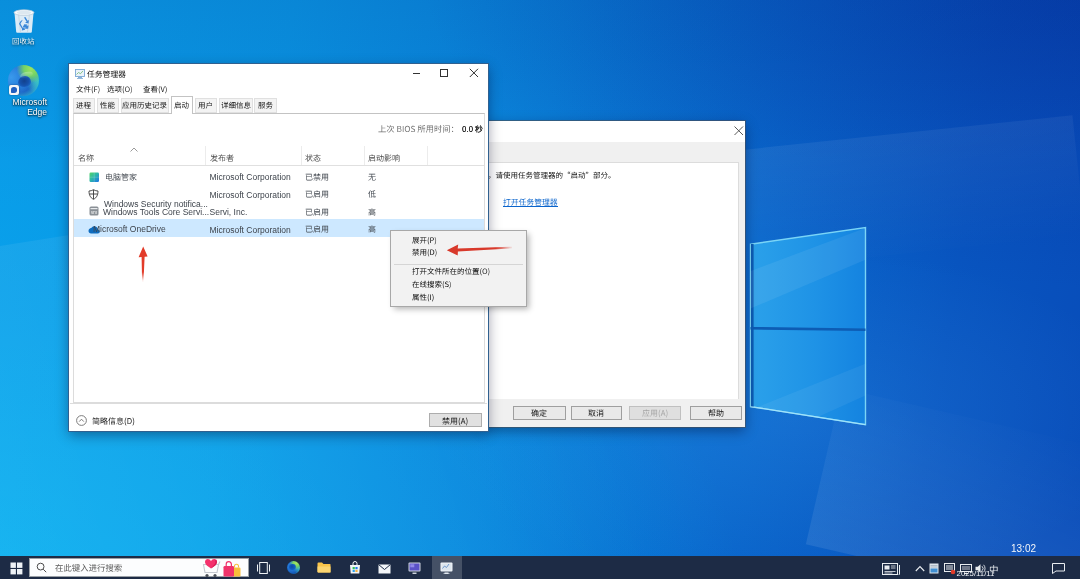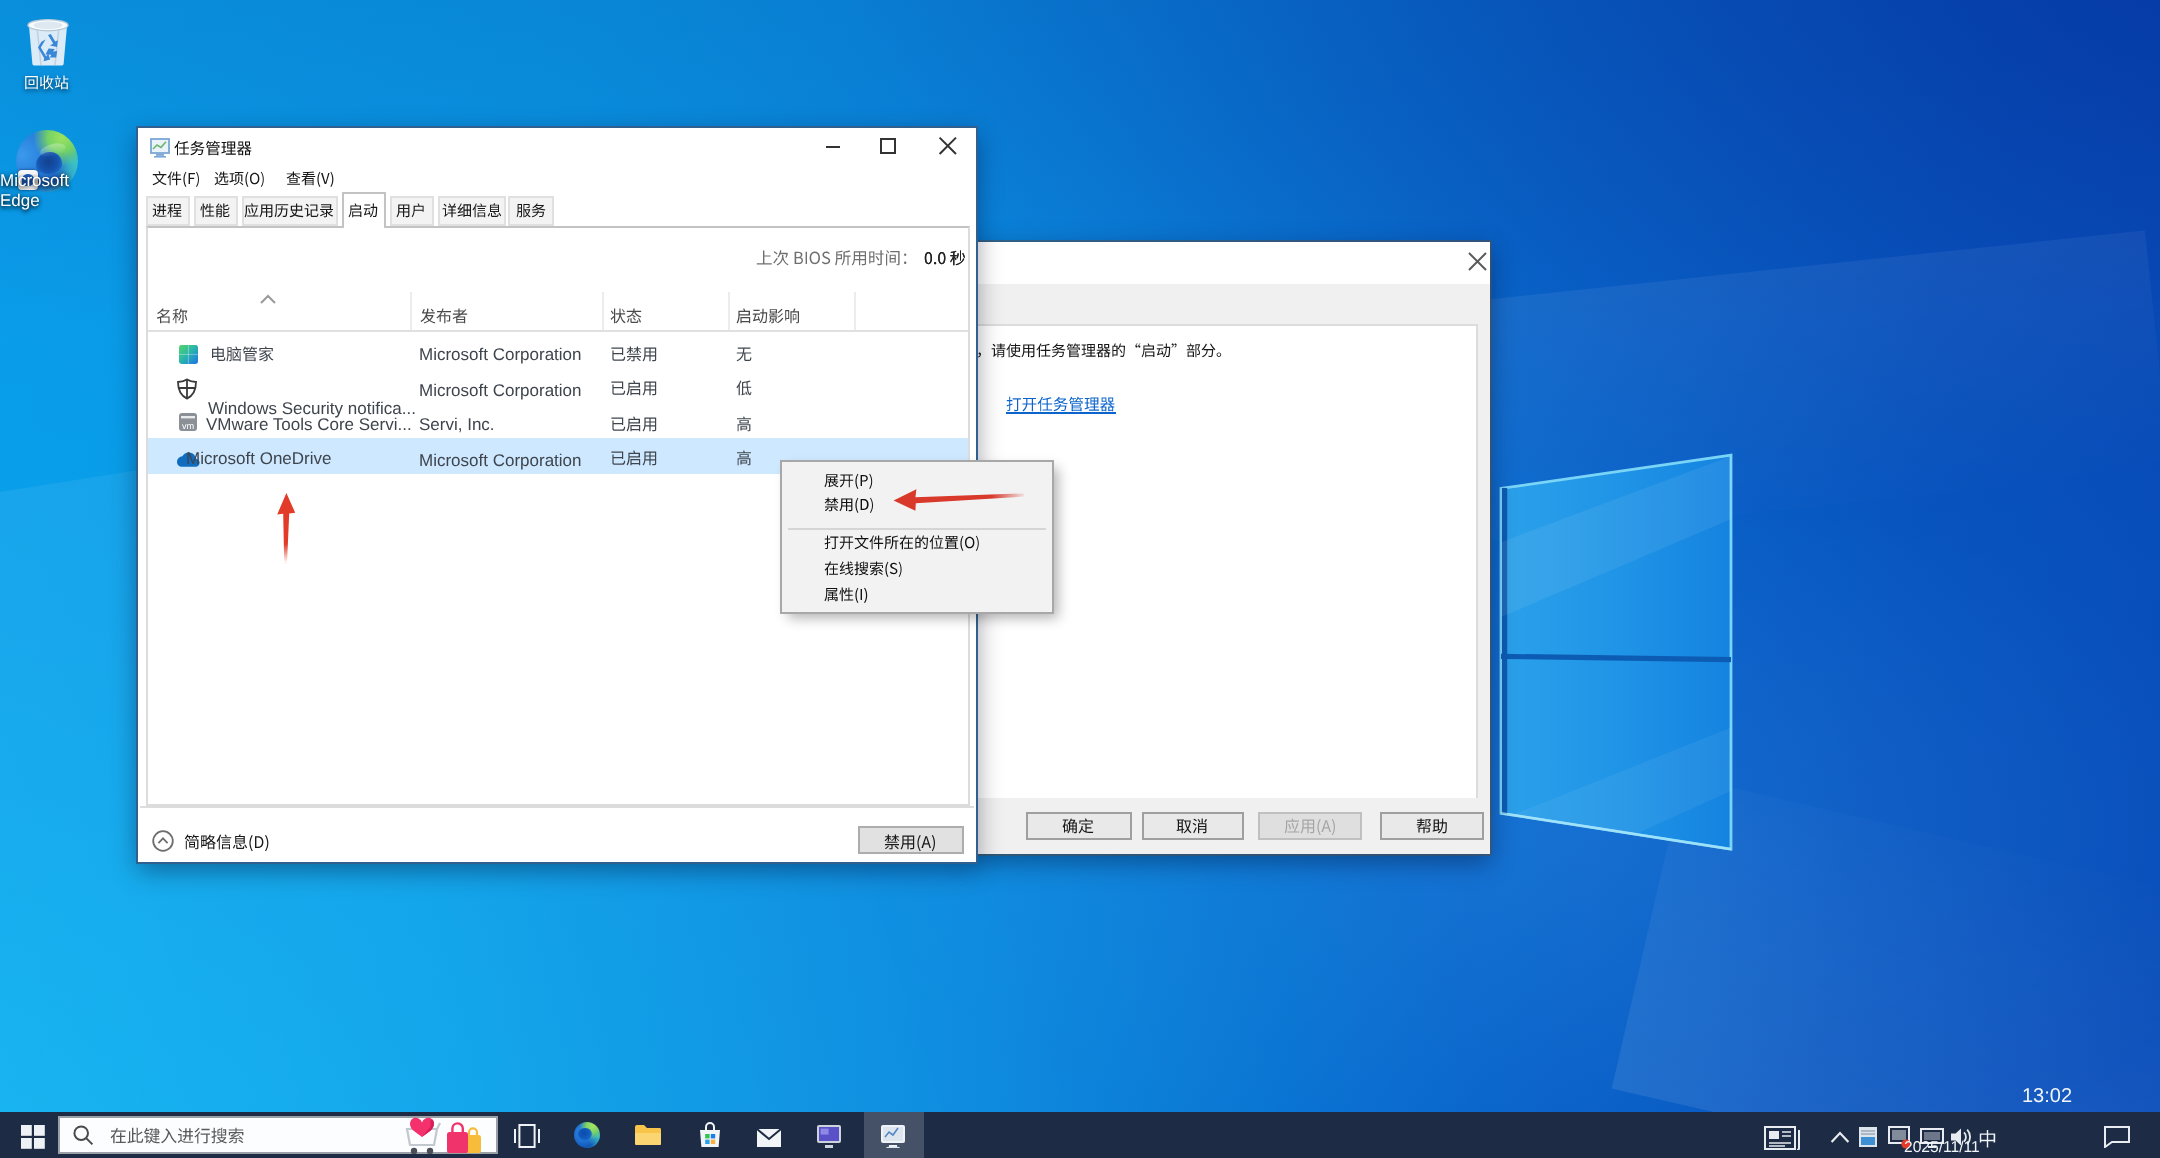--- a/index.html
+++ b/index.html
@@ -57,21 +57,21 @@
  radial-gradient(circle at 96% 52%, #3cc4c4 0%, rgba(0,0,0,0) 36%),
  radial-gradient(circle at 10% 40%, #3a9aec 0%, #2a82de 30%, rgba(0,0,0,0) 60%),
  radial-gradient(circle at 42% 50%, #2273d4 0%, #1d66c6 48%, #2da4ce 74%, #4cc47a 100%);
 "></div>
 <div class="a" style="left:18px;top:75.5px;width:13px;height:11.5px;border-radius:55% 45% 52% 48%/60% 55% 45% 40%;
 background:radial-gradient(circle at 48% 45%, #12418e 0%, #1552ac 50%, #1e6cd0 82%, rgba(30,108,208,0) 100%);"></div>
 <div class="a" style="left:20px;top:72px;width:13px;height:6px;border-radius:50%;transform:rotate(-14deg);
 background:linear-gradient(to bottom, rgba(255,255,255,0.30), rgba(255,255,255,0));"></div>
 <div class="a" style="left:8.5px;top:85px;width:10px;height:10px;border-radius:2px;background:#f5f6f7;box-shadow:0 0 1.5px rgba(0,0,40,0.6)"></div>
 <div class="a" style="left:11px;top:87px;width:5.5px;height:5.5px;border-radius:50% 50% 50% 15%;background:#2160c0"></div>
-<div class="a" style="left:0px;top:86px;width:47px;text-align:left;font-size:8.5px;line-height:9.5px;color:#fff;text-shadow:0 1px 2px rgba(0,0,0,0.85), 0 0 2px rgba(0,0,0,0.5)">Microsoft<br>Edge</div>
+<div class="a" style="left:0px;top:98px;width:47px;text-align:right;font-size:8.5px;line-height:9.5px;color:#fff;text-shadow:0 1px 2px rgba(0,0,0,0.85), 0 0 2px rgba(0,0,0,0.5)">Microsoft<br>Edge</div>
 <div class="a" style="left:484px;top:120.5px;width:260.5px;height:306.5px;background:#f0f0f0;
 box-shadow:0 0 0 1px rgba(80,80,80,0.55), 0 4px 12px rgba(0,5,35,0.40)"></div>
 <div class="a" style="left:484px;top:120.5px;width:260.5px;height:21px;background:#fff"></div>
 <svg class="a" style="left:733px;top:125px" width="12" height="12" viewBox="0 0 12 12">
 <path d="M1.5 1.5 L10 10 M10 1.5 L1.5 10" stroke="#5a5a5a" stroke-width="1"></path>
   </svg>
 <div class="a" style="left:484px;top:161.5px;width:254px;height:236px;background:#fff;border-right:1px solid #dcdcdc;border-top:1px solid #dcdcdc"></div>
 <svg class="t" style="left:413px;top:177.5px" width="2" height="2">
     <path d="M0.4 -3.7V-3.2H2.6C2 -2.2 1.2 -1.5 0.2 -0.9C0.4 -0.8 0.6 -0.6 0.7 -0.5C1.1 -0.8 1.5 -1.1 1.9 -1.5V0.6H2.5V0.2H5.9V0.6H6.5V-2.2H2.6C2.8 -2.5 3 -2.9 3.2 -3.2H7.1V-3.7H3.5C3.6 -4 3.7 -4.2 3.8 -4.5L3.2 -4.6C3.1 -4.3 3 -4 2.9 -3.7ZM2.5 -0.3V-1.7H5.9V-0.3ZM4.8 -6.3V-5.6H2.7V-6.3H2.1V-5.6H0.5V-5H2.1V-4.3H2.7V-5H4.8V-4.3H5.3V-5H7.1V-5.6H5.3V-6.3Z M12.5 -1.7C12.3 -1.3 11.9 -1 11.5 -0.7C10.9 -0.8 10.4 -1 9.8 -1.1C10 -1.3 10.2 -1.5 10.3 -1.7ZM8.4 -4.8V-2.9H10.4C10.3 -2.7 10.2 -2.5 10 -2.2H7.9V-1.7H9.7C9.4 -1.4 9.1 -1 8.9 -0.8C9.5 -0.6 10.2 -0.5 10.7 -0.4C10 -0.1 9.1 0 7.9 0.1C8 0.2 8.1 0.4 8.2 0.6C9.6 0.5 10.7 0.2 11.6 -0.2C12.5 0.1 13.3 0.4 13.9 0.6L14.4 0.2C13.8 -0.1 13 -0.3 12.2 -0.5C12.6 -0.8 12.9 -1.2 13.2 -1.7H14.6V-2.2H10.7C10.8 -2.4 10.9 -2.6 11 -2.8L10.7 -2.9H14.2V-4.8H12.4V-5.5H14.5V-6H8V-5.5H10.1V-4.8ZM10.6 -5.5H11.8V-4.8H10.6ZM8.9 -4.4H10.1V-3.4H8.9ZM10.6 -4.4H11.8V-3.4H10.6ZM12.4 -4.4H13.6V-3.4H12.4Z M20 -0.8C20.5 -0.4 21.2 0.1 21.5 0.5L22 0.2C21.6 -0.2 20.9 -0.7 20.4 -1.1ZM16.4 -2.9V-2.4H21.3V-2.9ZM16.9 -1.1C16.5 -0.6 16 -0.1 15.4 0.1C15.5 0.2 15.8 0.4 15.9 0.5C16.4 0.2 17 -0.4 17.4 -0.9ZM16.8 -6.3V-5.5H15.6V-5.1H16.6C16.3 -4.5 15.8 -3.9 15.3 -3.6C15.4 -3.5 15.5 -3.4 15.6 -3.2C16.1 -3.5 16.5 -4 16.8 -4.5V-3.2H17.3V-4.5C17.7 -4.3 18 -4 18.2 -3.8L18.5 -4.2C18.3 -4.3 17.6 -4.8 17.3 -5V-5.1H18.4V-5.5H17.3V-6.3ZM15.5 -1.8V-1.3H18.5V-0C18.5 0.1 18.5 0.1 18.3 0.1C18.2 0.1 17.8 0.1 17.3 0.1C17.4 0.3 17.5 0.5 17.5 0.6C18.1 0.6 18.5 0.6 18.7 0.5C19 0.4 19.1 0.3 19.1 0V-1.3H22V-1.8ZM20.1 -6.3V-5.5H18.7V-5.1H19.9C19.5 -4.5 18.9 -3.9 18.4 -3.7C18.5 -3.6 18.7 -3.4 18.8 -3.3C19.2 -3.6 19.7 -4.1 20.1 -4.6V-3.2H20.6V-4.6C21 -4.1 21.4 -3.6 21.8 -3.3C21.9 -3.4 22.1 -3.6 22.2 -3.7C21.7 -4 21.1 -4.5 20.8 -5.1H21.9V-5.5H20.6V-6.3Z M23.6 -5.8V-3.1C23.6 -2 23.6 -0.7 22.7 0.3C22.9 0.3 23.1 0.5 23.2 0.6C23.8 0 24 -0.9 24.1 -1.7H26V0.5H26.6V-1.7H28.6V-0.2C28.6 -0 28.5 0 28.4 0C28.3 0 27.7 0 27.2 0C27.3 0.2 27.4 0.4 27.4 0.6C28.1 0.6 28.6 0.6 28.8 0.5C29.1 0.4 29.2 0.2 29.2 -0.2V-5.8ZM24.2 -5.2H26V-4H24.2ZM28.6 -5.2V-4H26.6V-5.2ZM24.2 -3.5H26V-2.2H24.2C24.2 -2.5 24.2 -2.8 24.2 -3.1ZM28.6 -3.5V-2.2H26.6V-3.5Z M35.2 -5.9C35.6 -5.7 36.2 -5.4 36.5 -5.1L36.8 -5.5C36.5 -5.8 36 -6.1 35.5 -6.3ZM30.5 -0.5 30.6 0.1C31.4 -0.1 32.7 -0.4 33.8 -0.6L33.8 -1.2C32.6 -0.9 31.3 -0.6 30.5 -0.5ZM31.5 -3.4H33V-2.1H31.5ZM30.9 -3.9V-1.6H33.5V-3.9ZM30.5 -5.1V-4.5H34.2C34.3 -3.3 34.5 -2.2 34.7 -1.3C34.2 -0.7 33.6 -0.2 32.9 0.2C33.1 0.3 33.3 0.5 33.4 0.6C34 0.2 34.5 -0.2 35 -0.7C35.3 0.1 35.7 0.6 36.3 0.6C36.9 0.6 37.1 0.2 37.2 -1.1C37.1 -1.1 36.8 -1.2 36.7 -1.4C36.7 -0.4 36.6 0 36.4 0C36 0 35.7 -0.4 35.4 -1.2C35.9 -2 36.4 -2.9 36.7 -3.9L36.2 -4C35.9 -3.2 35.6 -2.5 35.2 -1.9C35 -2.6 34.9 -3.5 34.8 -4.5H37V-5.1H34.8C34.7 -5.5 34.7 -5.9 34.7 -6.3H34.1C34.1 -5.9 34.2 -5.5 34.2 -5.1Z M39.6 -2.3V0.6H40.1V0.1H43.6V0.5H44.2V-2.3ZM40.1 -0.4V-1.8H43.6V-0.4ZM40.8 -6.2C40.9 -5.9 41.1 -5.5 41.2 -5.2H38.7V-3.4C38.7 -2.3 38.6 -0.8 37.8 0.2C37.9 0.3 38.1 0.5 38.2 0.6C39 -0.4 39.2 -2 39.2 -3.1H44V-5.2H41.6L41.8 -5.3C41.7 -5.6 41.5 -6 41.3 -6.3ZM39.2 -4.7H43.4V-3.7H39.2Z M46.1 -5.8V-3.1C46.1 -2 46.1 -0.7 45.2 0.3C45.4 0.3 45.6 0.5 45.7 0.6C46.3 0 46.5 -0.9 46.6 -1.7H48.5V0.5H49.1V-1.7H51.1V-0.2C51.1 -0 51 0 50.9 0C50.8 0 50.2 0 49.7 0C49.8 0.2 49.9 0.4 49.9 0.6C50.6 0.6 51.1 0.6 51.3 0.5C51.6 0.4 51.7 0.2 51.7 -0.2V-5.8ZM46.7 -5.2H48.5V-4H46.7ZM51.1 -5.2V-4H49.1V-5.2ZM46.7 -3.5H48.5V-2.2H46.7C46.7 -2.5 46.7 -2.8 46.7 -3.1ZM51.1 -3.5V-2.2H49.1V-3.5Z M54.6 -2.3V0.6H55.1V0.1H58.6V0.5H59.2V-2.3ZM55.1 -0.4V-1.8H58.6V-0.4ZM55.8 -6.2C55.9 -5.9 56.1 -5.5 56.2 -5.2H53.7V-3.4C53.7 -2.3 53.6 -0.8 52.8 0.2C52.9 0.3 53.1 0.5 53.2 0.6C54 -0.4 54.2 -2 54.2 -3.1H59V-5.2H56.6L56.8 -5.3C56.7 -5.6 56.5 -6 56.3 -6.3ZM54.2 -4.7H58.4V-3.7H54.2Z M60.7 -5.7V-5.2H63.6V-5.7ZM64.9 -6.2C64.9 -5.6 64.9 -5.1 64.9 -4.6H63.8V-4H64.9C64.8 -2.3 64.5 -0.8 63.4 0.2C63.6 0.3 63.8 0.5 63.9 0.6C65 -0.5 65.3 -2.2 65.4 -4H66.5C66.4 -1.4 66.3 -0.4 66.1 -0.1C66.1 -0.1 66 -0 65.8 -0C65.7 -0 65.3 -0 64.9 -0.1C65 0.1 65 0.3 65 0.5C65.4 0.5 65.9 0.5 66.1 0.5C66.3 0.5 66.5 0.4 66.6 0.2C66.9 -0.1 67 -1.2 67.1 -4.3C67.1 -4.4 67.1 -4.6 67.1 -4.6H65.4C65.4 -5.1 65.5 -5.6 65.5 -6.2ZM60.7 -0.3 60.7 -0.3V-0.3C60.8 -0.4 61.1 -0.5 63.2 -1L63.3 -0.5L63.8 -0.6C63.7 -1.2 63.4 -2.1 63.1 -2.7L62.6 -2.6C62.8 -2.3 62.9 -1.8 63 -1.5L61.3 -1.1C61.6 -1.8 61.8 -2.6 62 -3.4H63.7V-3.9H60.4V-3.4H61.4C61.3 -2.5 60.9 -1.6 60.8 -1.4C60.7 -1.1 60.6 -0.9 60.5 -0.8C60.6 -0.7 60.6 -0.4 60.7 -0.3Z M72.1 -3.8V-2.2C72.1 -1.4 71.9 -0.4 69.9 0.1C70 0.3 70.2 0.5 70.2 0.6C72.4 -0.1 72.7 -1.2 72.7 -2.2V-3.8ZM72.7 -0.7C73.2 -0.3 74 0.2 74.3 0.6L74.7 0.2C74.3 -0.2 73.6 -0.7 73 -1ZM67.7 -1.4 67.9 -0.8C68.5 -1 69.5 -1.3 70.3 -1.6L70.3 -2.1L69.4 -1.9V-4.9H70.2V-5.4H67.8V-4.9H68.8V-1.7ZM70.6 -4.7V-1.1H71.2V-4.2H73.6V-1.2H74.2V-4.7H72.4C72.5 -4.9 72.6 -5.2 72.8 -5.5H74.7V-6H70.4V-5.5H72.1C72 -5.2 71.9 -4.9 71.8 -4.7Z M76.2 0.8C77 0.5 77.5 -0.1 77.5 -0.9C77.5 -1.4 77.2 -1.8 76.8 -1.8C76.5 -1.8 76.3 -1.6 76.3 -1.2C76.3 -0.9 76.5 -0.7 76.8 -0.7L77 -0.7C76.9 -0.2 76.6 0.2 76 0.4Z M83.3 -5.8C83.7 -5.4 84.2 -4.9 84.4 -4.6L84.8 -5C84.6 -5.3 84.1 -5.8 83.7 -6.1ZM82.8 -3.9V-3.4H83.9V-0.7C83.9 -0.3 83.7 -0.1 83.6 -0C83.7 0.1 83.8 0.3 83.9 0.5C84 0.3 84.2 0.1 85.4 -0.8C85.4 -0.9 85.3 -1.2 85.3 -1.3L84.5 -0.7V-3.9ZM86.2 -1.6H88.6V-1H86.2ZM86.2 -2V-2.6H88.6V-2ZM87.1 -6.3V-5.7H85.4V-5.3H87.1V-4.8H85.6V-4.4H87.1V-3.9H85.1V-3.4H89.7V-3.9H87.7V-4.4H89.2V-4.8H87.7V-5.3H89.5V-5.7H87.7V-6.3ZM85.7 -3V0.6H86.2V-0.6H88.6V-0C88.6 0.1 88.5 0.1 88.4 0.1C88.3 0.1 88 0.1 87.6 0.1C87.7 0.2 87.7 0.4 87.7 0.6C88.3 0.6 88.6 0.6 88.8 0.5C89 0.4 89.1 0.2 89.1 -0V-3Z M94.5 -6.3V-5.5H92.4V-5H94.5V-4.2H92.6V-2.1H94.5C94.4 -1.7 94.3 -1.3 94 -1C93.7 -1.3 93.3 -1.6 93.1 -2L92.6 -1.8C92.9 -1.3 93.3 -0.9 93.7 -0.6C93.4 -0.3 92.9 -0 92.1 0.2C92.2 0.3 92.4 0.5 92.5 0.6C93.3 0.4 93.8 0.1 94.2 -0.3C94.9 0.2 95.9 0.5 97 0.6C97 0.4 97.2 0.2 97.3 0.1C96.2 -0 95.3 -0.3 94.5 -0.7C94.8 -1.1 94.9 -1.6 95 -2.1H97V-4.2H95V-5H97.2V-5.5H95V-6.3ZM93.2 -3.7H94.5V-3L94.5 -2.6H93.2ZM95 -3.7H96.4V-2.6H95L95 -3ZM92.1 -6.3C91.6 -5.2 90.9 -4.1 90.2 -3.3C90.3 -3.2 90.4 -2.9 90.5 -2.8C90.8 -3.1 91 -3.4 91.3 -3.8V0.6H91.8V-4.6C92.1 -5.1 92.4 -5.6 92.6 -6.1Z M98.6 -5.8V-3.1C98.6 -2 98.6 -0.7 97.7 0.3C97.9 0.3 98.1 0.5 98.2 0.6C98.8 0 99 -0.9 99.1 -1.7H101V0.5H101.6V-1.7H103.6V-0.2C103.6 -0 103.5 0 103.4 0C103.3 0 102.7 0 102.2 0C102.3 0.2 102.4 0.4 102.4 0.6C103.1 0.6 103.6 0.6 103.8 0.5C104.1 0.4 104.2 0.2 104.2 -0.2V-5.8ZM99.2 -5.2H101V-4H99.2ZM103.6 -5.2V-4H101.6V-5.2ZM99.2 -3.5H101V-2.2H99.2C99.2 -2.5 99.2 -2.8 99.2 -3.1ZM103.6 -3.5V-2.2H101.6V-3.5Z M107.6 -0.2V0.3H112.1V-0.2H110.1V-2.5H112.2V-3.1H110.1V-5.2C110.8 -5.3 111.4 -5.5 111.9 -5.6L111.5 -6.1C110.6 -5.8 108.9 -5.5 107.5 -5.3C107.6 -5.2 107.7 -5 107.7 -4.8C108.3 -4.9 108.9 -5 109.5 -5.1V-3.1H107.3V-2.5H109.5V-0.2ZM107.2 -6.3C106.7 -5.1 106 -4 105.2 -3.2C105.3 -3.1 105.5 -2.8 105.5 -2.7C105.8 -3 106.1 -3.3 106.4 -3.7V0.6H107V-4.5C107.3 -5 107.5 -5.6 107.8 -6.1Z M115.8 -2.9C115.8 -2.6 115.8 -2.3 115.7 -2.1H113.4V-1.6H115.5C115.1 -0.7 114.3 -0.1 112.9 0.1C113 0.2 113.2 0.5 113.2 0.6C114.7 0.2 115.7 -0.4 116.1 -1.6H118.4C118.3 -0.6 118.1 -0.2 118 -0C117.9 0 117.8 0 117.6 0C117.5 0 117 0 116.5 -0C116.6 0.1 116.7 0.3 116.7 0.5C117.1 0.5 117.6 0.5 117.8 0.5C118.1 0.5 118.2 0.5 118.4 0.3C118.7 0.1 118.8 -0.5 119 -1.9C119 -1.9 119 -2.1 119 -2.1H116.3C116.3 -2.3 116.4 -2.6 116.4 -2.8ZM118.1 -5C117.6 -4.6 117 -4.2 116.3 -4C115.7 -4.2 115.3 -4.5 114.9 -4.9L115 -5ZM115.4 -6.3C115 -5.7 114.2 -4.9 113.2 -4.3C113.3 -4.3 113.5 -4 113.5 -3.9C113.9 -4.1 114.3 -4.4 114.6 -4.6C114.9 -4.3 115.2 -4 115.7 -3.7C114.8 -3.4 113.8 -3.3 112.8 -3.2C112.9 -3 113 -2.8 113.1 -2.7C114.2 -2.8 115.3 -3 116.3 -3.4C117.2 -3.1 118.2 -2.9 119.4 -2.8C119.5 -2.9 119.6 -3.1 119.7 -3.3C118.7 -3.3 117.8 -3.5 117 -3.7C117.8 -4.1 118.5 -4.6 119 -5.3L118.6 -5.6L118.5 -5.5H115.5C115.7 -5.7 115.8 -6 116 -6.2Z M121.6 -3.3V0.6H122.2V0.4H125.8V0.6H126.3V-1.3H122.2V-1.8H125.9V-3.3ZM125.8 -0.1H122.2V-0.8H125.8ZM123.3 -4.7C123.4 -4.5 123.5 -4.3 123.5 -4.2H120.8V-3H121.3V-3.8H126.3V-3H126.9V-4.2H124.1C124 -4.4 123.9 -4.6 123.8 -4.8ZM122.2 -2.9H125.4V-2.2H122.2ZM121.3 -6.3C121.1 -5.7 120.7 -5 120.3 -4.6C120.5 -4.6 120.7 -4.4 120.8 -4.3C121 -4.6 121.2 -4.9 121.4 -5.3H121.9C122.1 -5 122.3 -4.7 122.3 -4.4L122.8 -4.6C122.8 -4.8 122.6 -5 122.5 -5.3H123.6V-5.7H121.6C121.7 -5.9 121.7 -6 121.8 -6.2ZM124.4 -6.3C124.3 -5.8 124 -5.2 123.7 -4.9C123.8 -4.8 124.1 -4.7 124.2 -4.6C124.3 -4.8 124.5 -5 124.6 -5.3H125.1C125.3 -5 125.6 -4.6 125.7 -4.4L126.1 -4.6C126 -4.8 125.9 -5 125.7 -5.3H127V-5.7H124.8C124.9 -5.9 124.9 -6 125 -6.2Z M131.1 -4H132.2V-3.1H131.1ZM132.7 -4H133.9V-3.1H132.7ZM131.1 -5.5H132.2V-4.5H131.1ZM132.7 -5.5H133.9V-4.5H132.7ZM129.9 -0.2V0.4H134.8V-0.2H132.8V-1.2H134.5V-1.7H132.8V-2.6H134.4V-6H130.6V-2.6H132.2V-1.7H130.5V-1.2H132.2V-0.2ZM127.8 -0.8 127.9 -0.2C128.6 -0.4 129.4 -0.7 130.2 -1L130.1 -1.5L129.3 -1.2V-3.1H130.1V-3.6H129.3V-5.3H130.2V-5.8H127.8V-5.3H128.8V-3.6H127.9V-3.1H128.8V-1.1C128.4 -0.9 128 -0.8 127.8 -0.8Z M136.5 -5.5H137.7V-4.4H136.5ZM139.7 -5.5H141V-4.4H139.7ZM139.6 -3.6C139.9 -3.5 140.3 -3.3 140.6 -3.1H138.4C138.6 -3.4 138.7 -3.6 138.8 -3.9L138.3 -4V-6H136V-3.9H138.2C138.1 -3.7 137.9 -3.4 137.7 -3.1H135.4V-2.6H137.2C136.7 -2.2 136.1 -1.8 135.2 -1.5C135.3 -1.4 135.5 -1.2 135.5 -1.1L136 -1.2V0.6H136.5V0.4H137.7V0.6H138.3V-1.7H136.8C137.3 -2 137.7 -2.3 138 -2.6H139.4C139.7 -2.3 140.1 -2 140.5 -1.7H139.2V0.6H139.7V0.4H141V0.6H141.6V-1.2L141.9 -1.1C142 -1.2 142.2 -1.5 142.3 -1.6C141.5 -1.8 140.6 -2.2 140.1 -2.6H142.1V-3.1H140.8L141 -3.4C140.8 -3.6 140.3 -3.8 139.9 -3.9ZM139.1 -6V-3.9H141.6V-6ZM136.5 -0.1V-1.2H137.7V-0.1ZM139.7 -0.1V-1.2H141V-0.1Z M146.6 -3.2C147.1 -2.6 147.6 -1.9 147.8 -1.4L148.3 -1.7C148 -2.2 147.5 -2.9 147.1 -3.4ZM144.3 -6.3C144.2 -6 144.1 -5.5 144 -5.1H143.2V0.4H143.7V-0.2H145.8V-5.1H144.5C144.6 -5.4 144.8 -5.8 144.9 -6.2ZM143.7 -4.6H145.2V-3H143.7ZM143.7 -0.7V-2.5H145.2V-0.7ZM147 -6.3C146.7 -5.3 146.3 -4.3 145.8 -3.6C146 -3.5 146.2 -3.4 146.3 -3.3C146.6 -3.6 146.8 -4.1 147 -4.6H148.9C148.8 -1.6 148.7 -0.4 148.5 -0.2C148.4 -0.1 148.3 -0.1 148.1 -0.1C148 -0.1 147.5 -0.1 147 -0.1C147.1 0 147.2 0.3 147.2 0.4C147.6 0.5 148.1 0.5 148.3 0.5C148.6 0.4 148.8 0.4 148.9 0.1C149.2 -0.2 149.3 -1.4 149.5 -4.8C149.5 -4.9 149.5 -5.1 149.5 -5.1H147.2C147.3 -5.5 147.4 -5.8 147.5 -6.2Z M155.8 -6.1 155.6 -6.4C155.1 -6.1 154.7 -5.6 154.7 -5C154.7 -4.5 154.9 -4.2 155.3 -4.2C155.6 -4.2 155.8 -4.5 155.8 -4.7C155.8 -5 155.6 -5.2 155.3 -5.2C155.2 -5.2 155.2 -5.2 155.1 -5.1C155.1 -5.5 155.4 -5.9 155.8 -6.1ZM157.2 -6.1 157.1 -6.4C156.6 -6.1 156.1 -5.6 156.1 -5C156.1 -4.5 156.4 -4.2 156.7 -4.2C157.1 -4.2 157.2 -4.5 157.2 -4.7C157.2 -5 157 -5.2 156.8 -5.2C156.7 -5.2 156.6 -5.2 156.5 -5.1C156.5 -5.5 156.8 -5.9 157.2 -6.1Z M159.6 -2.3V0.6H160.1V0.1H163.6V0.5H164.2V-2.3ZM160.1 -0.4V-1.8H163.6V-0.4ZM160.8 -6.2C160.9 -5.9 161.1 -5.5 161.2 -5.2H158.7V-3.4C158.7 -2.3 158.6 -0.8 157.8 0.2C157.9 0.3 158.1 0.5 158.2 0.6C159 -0.4 159.2 -2 159.2 -3.1H164V-5.2H161.6L161.8 -5.3C161.7 -5.6 161.5 -6 161.3 -6.3ZM159.2 -4.7H163.4V-3.7H159.2Z M165.7 -5.7V-5.2H168.6V-5.7ZM169.9 -6.2C169.9 -5.6 169.9 -5.1 169.9 -4.6H168.8V-4H169.9C169.8 -2.3 169.5 -0.8 168.4 0.2C168.6 0.3 168.8 0.5 168.9 0.6C170 -0.5 170.3 -2.2 170.4 -4H171.5C171.4 -1.4 171.3 -0.4 171.1 -0.1C171.1 -0.1 171 -0 170.8 -0C170.7 -0 170.3 -0 169.9 -0.1C170 0.1 170 0.3 170 0.5C170.4 0.5 170.9 0.5 171.1 0.5C171.3 0.5 171.5 0.4 171.6 0.2C171.9 -0.1 172 -1.2 172.1 -4.3C172.1 -4.4 172.1 -4.6 172.1 -4.6H170.4C170.4 -5.1 170.5 -5.6 170.5 -6.2ZM165.7 -0.3 165.7 -0.3V-0.3C165.8 -0.4 166.1 -0.5 168.2 -1L168.3 -0.5L168.8 -0.6C168.7 -1.2 168.4 -2.1 168.1 -2.7L167.6 -2.6C167.8 -2.3 167.9 -1.8 168 -1.5L166.3 -1.1C166.6 -1.8 166.8 -2.6 167 -3.4H168.7V-3.9H165.4V-3.4H166.4C166.3 -2.5 165.9 -1.6 165.8 -1.4C165.7 -1.1 165.6 -0.9 165.5 -0.8C165.6 -0.7 165.6 -0.4 165.7 -0.3Z M174.2 -4.5 174.4 -4.2C174.9 -4.4 175.3 -4.9 175.3 -5.6C175.3 -6 175.1 -6.3 174.7 -6.3C174.4 -6.3 174.2 -6.1 174.2 -5.8C174.2 -5.6 174.4 -5.4 174.7 -5.4C174.8 -5.4 174.8 -5.4 174.9 -5.4C174.9 -5.1 174.6 -4.7 174.2 -4.5ZM172.8 -4.5 172.9 -4.2C173.4 -4.4 173.9 -4.9 173.9 -5.6C173.9 -6 173.6 -6.3 173.3 -6.3C172.9 -6.3 172.8 -6.1 172.8 -5.8C172.8 -5.6 173 -5.4 173.2 -5.4C173.3 -5.4 173.4 -5.4 173.5 -5.4C173.5 -5.1 173.2 -4.7 172.8 -4.5Z M181.1 -4.7C181.3 -4.3 181.5 -3.8 181.5 -3.4L182 -3.6C182 -3.9 181.8 -4.4 181.5 -4.8ZM184.7 -5.9V0.6H185.2V-5.4H186.4C186.2 -4.8 185.9 -4 185.6 -3.4C186.3 -2.7 186.5 -2.1 186.5 -1.7C186.5 -1.4 186.4 -1.2 186.3 -1.1C186.2 -1 186.1 -1 186 -1C185.8 -1 185.6 -1 185.4 -1C185.5 -0.9 185.6 -0.6 185.6 -0.5C185.8 -0.5 186 -0.5 186.2 -0.5C186.4 -0.5 186.6 -0.6 186.7 -0.6C186.9 -0.8 187 -1.2 187 -1.6C187 -2.1 186.9 -2.7 186.2 -3.4C186.5 -4.1 186.8 -5 187.1 -5.7L186.7 -5.9L186.6 -5.9ZM181.9 -6.2C182 -6 182.1 -5.7 182.2 -5.4H180.6V-4.9H184.1V-5.4H182.7C182.7 -5.7 182.5 -6 182.4 -6.3ZM183.2 -4.9C183.1 -4.4 182.9 -3.8 182.7 -3.4H180.4V-2.9H184.3V-3.4H183.2C183.4 -3.8 183.6 -4.3 183.8 -4.7ZM180.8 -2.2V0.5H181.3V0.2H183.4V0.5H184V-2.2ZM181.3 -0.3V-1.7H183.4V-0.3Z M192.5 -6.2 192 -6C192.6 -4.8 193.5 -3.6 194.2 -2.9C194.4 -3.1 194.6 -3.3 194.7 -3.4C193.9 -4 193 -5.2 192.5 -6.2ZM189.9 -6.1C189.5 -5 188.7 -4 187.8 -3.3C188 -3.2 188.2 -3 188.3 -2.9C188.5 -3 188.7 -3.2 188.9 -3.4V-2.9H190.3C190.2 -1.6 189.8 -0.4 188 0.1C188.1 0.3 188.3 0.5 188.3 0.6C190.2 -0.1 190.7 -1.4 190.9 -2.9H193C192.9 -1 192.8 -0.3 192.6 -0.1C192.5 -0 192.4 -0 192.3 -0C192.1 -0 191.6 -0 191.2 -0.1C191.3 0.1 191.3 0.3 191.3 0.5C191.8 0.5 192.3 0.5 192.5 0.5C192.8 0.5 193 0.4 193.1 0.3C193.4 -0 193.5 -0.9 193.6 -3.2C193.6 -3.3 193.6 -3.5 193.6 -3.5H188.9C189.6 -4.1 190.1 -5 190.5 -6Z M196.5 -1.8C195.8 -1.8 195.3 -1.3 195.3 -0.7C195.3 -0.1 195.8 0.5 196.5 0.5C197.1 0.5 197.6 -0.1 197.6 -0.7C197.6 -1.3 197.1 -1.8 196.5 -1.8ZM196.5 0.1C196 0.1 195.7 -0.3 195.7 -0.7C195.7 -1.1 196 -1.4 196.5 -1.4C196.9 -1.4 197.2 -1.1 197.2 -0.7C197.2 -0.3 196.9 0.1 196.5 0.1Z" fill="#1a1a1a"></path>
   </svg>
@@ -197,21 +197,21 @@
 <rect x="1.5" y="2" width="7" height="1.2" fill="#e8eaec"></rect>
 <text x="5" y="8.3" font-size="4.6" fill="#fff" text-anchor="middle" font-family="Liberation Sans">vm</text>
 </svg>
 <svg class="a" style="left:87.5px;top:224.5px" width="12" height="9" viewBox="0 0 12 9">
 <path d="M4.6 8.4 L9.8 8.4 C11 8.4 11.8 7.5 11.8 6.4 C11.8 5.3 11 4.5 10 4.4 C9.8 2.6 8.3 1.2 6.4 1.2 C5 1.2 3.8 2 3.2 3.1 C1.7 3.3 0.5 4.4 0.5 6 C0.5 7.4 1.7 8.4 3 8.4 Z" fill="#0f6cbf"></path>
 </svg>
 <svg class="t" style="left:104.5px;top:179.6px" width="2" height="2">
     <path d="M3.6 -3.3V-2.1H1.6V-3.3ZM4.2 -3.3H6.3V-2.1H4.2ZM3.6 -3.8H1.6V-5H3.6ZM4.2 -3.8V-5H6.3V-3.8ZM1 -5.6V-1H1.6V-1.5H3.6V-0.7C3.6 0.3 3.9 0.5 4.8 0.5C5 0.5 6.3 0.5 6.5 0.5C7.4 0.5 7.6 0.1 7.7 -1.1C7.5 -1.2 7.3 -1.3 7.1 -1.4C7 -0.4 7 -0.1 6.5 -0.1C6.2 -0.1 5.1 -0.1 4.8 -0.1C4.3 -0.1 4.2 -0.2 4.2 -0.7V-1.5H6.9V-5.6H4.2V-6.7H3.6V-5.6Z M13.9 -4.8C13.7 -4.2 13.5 -3.7 13.3 -3.2C13 -3.6 12.7 -4 12.4 -4.3L12 -4.1C12.3 -3.6 12.7 -3.1 13.1 -2.6C12.7 -2 12.4 -1.5 11.9 -1.1C12.1 -1 12.3 -0.8 12.3 -0.7C12.7 -1.1 13.1 -1.6 13.4 -2.1C13.7 -1.7 13.9 -1.3 14.1 -1L14.5 -1.3C14.3 -1.7 14 -2.2 13.7 -2.7C13.9 -3.3 14.2 -3.9 14.4 -4.6ZM12.6 -6.6C12.8 -6.2 13 -5.8 13.1 -5.5H11.1V-4.9H15.6V-5.5H13.5L13.7 -5.6C13.6 -5.9 13.3 -6.4 13.1 -6.7ZM14.8 -4.3V-0.4H11.8V-4.3H11.3V0.2H14.8V0.6H15.3V-4.3ZM10.3 -6V-4.6H9.2V-6ZM8.7 -6.4V-3.5C8.7 -2.3 8.7 -0.8 8.2 0.3C8.3 0.4 8.6 0.6 8.7 0.7C9 -0.1 9.2 -1.2 9.2 -2.2H10.3V-0.1C10.3 0 10.2 0 10.2 0C10.1 0 9.8 0 9.6 0C9.6 0.2 9.7 0.4 9.7 0.6C10.1 0.6 10.4 0.6 10.6 0.5C10.7 0.4 10.8 0.2 10.8 -0.1V-6.4ZM10.3 -4V-2.7H9.2L9.2 -3.5V-4Z M17.7 -3.5V0.6H18.3V0.4H22.2V0.6H22.8V-1.3H18.3V-1.9H22.3V-3.5ZM22.2 -0.1H18.3V-0.9H22.2ZM19.5 -5C19.6 -4.8 19.7 -4.6 19.8 -4.5H16.8V-3.2H17.4V-4H22.7V-3.2H23.3V-4.5H20.4C20.3 -4.7 20.2 -4.9 20.1 -5.1ZM18.3 -3H21.8V-2.4H18.3ZM17.3 -6.8C17.1 -6.1 16.8 -5.4 16.3 -4.9C16.5 -4.9 16.7 -4.7 16.9 -4.6C17.1 -4.9 17.3 -5.2 17.5 -5.6H18.1C18.2 -5.3 18.4 -5 18.5 -4.7L19 -4.9C18.9 -5.1 18.8 -5.4 18.6 -5.6H19.9V-6.1H17.7C17.8 -6.3 17.9 -6.4 17.9 -6.6ZM20.7 -6.7C20.6 -6.2 20.3 -5.6 19.9 -5.2C20.1 -5.1 20.3 -5 20.4 -4.9C20.6 -5.1 20.8 -5.4 20.9 -5.6H21.5C21.7 -5.3 21.9 -4.9 22 -4.7L22.5 -4.9C22.4 -5.1 22.3 -5.4 22.1 -5.6H23.5V-6.1H21.1C21.2 -6.2 21.2 -6.4 21.3 -6.6Z M27.4 -6.6C27.5 -6.4 27.6 -6.2 27.7 -6H24.7V-4.4H25.3V-5.5H30.8V-4.4H31.4V-6H28.4C28.3 -6.2 28.2 -6.5 28 -6.8ZM30.3 -3.8C29.9 -3.4 29.2 -2.9 28.6 -2.5C28.4 -2.9 28.1 -3.4 27.7 -3.7C27.9 -3.9 28.1 -4 28.3 -4.2H30.3V-4.7H25.7V-4.2H27.5C26.7 -3.6 25.6 -3.2 24.6 -3C24.7 -2.9 24.9 -2.6 25 -2.5C25.7 -2.7 26.6 -3.1 27.3 -3.5C27.4 -3.3 27.6 -3.2 27.7 -3C27 -2.5 25.6 -1.9 24.6 -1.7C24.7 -1.5 24.9 -1.3 24.9 -1.2C25.9 -1.5 27.1 -2 27.9 -2.6C28 -2.4 28.1 -2.2 28.1 -2C27.3 -1.3 25.8 -0.6 24.5 -0.3C24.6 -0.1 24.7 0.1 24.8 0.3C26 -0.1 27.3 -0.8 28.2 -1.5C28.3 -0.8 28.2 -0.3 27.9 -0.1C27.8 0.1 27.6 0.1 27.4 0.1C27.2 0.1 27 0.1 26.7 0C26.8 0.2 26.8 0.4 26.8 0.6C27.1 0.6 27.4 0.6 27.5 0.6C27.9 0.6 28.1 0.6 28.4 0.3C28.8 0 29 -1 28.7 -2L29.1 -2.3C29.5 -1.1 30.3 -0.2 31.3 0.3C31.4 0.1 31.6 -0.1 31.7 -0.2C30.7 -0.6 30 -1.5 29.6 -2.6C30 -2.8 30.4 -3.2 30.8 -3.5Z" fill="#3f454d"></path>
   </svg>
 <div class="a" style="left:104px;top:199px;font-size:8.5px;color:#3f454d">Windows Security notifica...</div>
-<div class="a" style="left:103px;top:206.8px;font-size:8.5px;color:#3f454d">VMware Tools Core Servi...</div>
+<div class="a" style="left:103px;top:206.8px;font-size:8.5px;color:#3f454d">Windows Tools Core Servi...</div>
 <div class="a" style="left:93px;top:224.3px;font-size:8.5px;color:#3f454d">Microsoft OneDrive</div>
 <div class="a" style="left:209.5px;top:172.3px;font-size:8.5px;color:#3f454d">Microsoft Corporation</div>
 <div class="a" style="left:209.5px;top:189.8px;font-size:8.5px;color:#3f454d">Microsoft Corporation</div>
 <div class="a" style="left:209.5px;top:207.3px;font-size:8.5px;color:#3f454d">Servi, Inc.</div>
 <div class="a" style="left:209.5px;top:224.8px;font-size:8.5px;color:#3f454d">Microsoft Corporation</div>
 <svg class="t" style="left:304.5px;top:179.6px" width="2" height="2">
     <path d="M0.7 -6.2V-5.6H6V-3.5H1.8V-4.8H1.2V-0.8C1.2 0.2 1.6 0.4 2.9 0.4C3.2 0.4 5.6 0.4 5.9 0.4C7.2 0.4 7.5 -0 7.6 -1.5C7.4 -1.5 7.2 -1.6 7 -1.7C6.9 -0.5 6.8 -0.2 5.9 -0.2C5.3 -0.2 3.3 -0.2 2.8 -0.2C2 -0.2 1.8 -0.3 1.8 -0.8V-2.9H6V-2.5H6.6V-6.2Z M13.3 -0.9C13.9 -0.5 14.6 0.1 14.9 0.5L15.4 0.2C15.1 -0.2 14.3 -0.8 13.8 -1.2ZM9.4 -3.1V-2.6H14.7V-3.1ZM10 -1.1C9.6 -0.6 9 -0.2 8.4 0.2C8.6 0.2 8.8 0.4 8.9 0.5C9.5 0.2 10.1 -0.4 10.5 -1ZM9.9 -6.7V-5.9H8.6V-5.4H9.8C9.4 -4.8 8.8 -4.2 8.3 -3.9C8.4 -3.8 8.6 -3.6 8.7 -3.4C9.1 -3.8 9.6 -4.3 9.9 -4.8V-3.4H10.5V-4.8C10.8 -4.6 11.2 -4.2 11.4 -4.1L11.7 -4.5C11.5 -4.6 10.8 -5.1 10.5 -5.3V-5.4H11.6V-5.9H10.5V-6.7ZM8.5 -2V-1.4H11.7V-0C11.7 0.1 11.7 0.1 11.6 0.1C11.4 0.1 11 0.1 10.5 0.1C10.6 0.3 10.7 0.5 10.7 0.6C11.3 0.6 11.7 0.6 12 0.6C12.3 0.5 12.3 0.3 12.3 0V-1.4H15.5V-2ZM13.4 -6.7V-5.9H12V-5.4H13.2C12.8 -4.8 12.2 -4.2 11.6 -3.9C11.8 -3.8 11.9 -3.6 12 -3.5C12.5 -3.8 13 -4.3 13.4 -4.9V-3.4H14V-4.9C14.4 -4.3 14.9 -3.8 15.3 -3.5C15.4 -3.6 15.5 -3.8 15.7 -3.9C15.1 -4.2 14.5 -4.8 14.1 -5.4H15.4V-5.9H14V-6.7Z M17.2 -6.2V-3.3C17.2 -2.1 17.1 -0.7 16.3 0.3C16.4 0.4 16.6 0.6 16.7 0.7C17.3 0 17.6 -0.9 17.7 -1.8H19.7V0.6H20.3V-1.8H22.5V-0.2C22.5 -0 22.4 0 22.3 0C22.1 0 21.6 0 21 0C21.1 0.2 21.2 0.4 21.2 0.6C22 0.6 22.5 0.6 22.7 0.5C23 0.4 23.1 0.2 23.1 -0.2V-6.2ZM17.8 -5.6H19.7V-4.3H17.8ZM22.5 -5.6V-4.3H20.3V-5.6ZM17.8 -3.7H19.7V-2.4H17.8C17.8 -2.7 17.8 -3 17.8 -3.3ZM22.5 -3.7V-2.4H20.3V-3.7Z" fill="#3f454d"></path>
   </svg>
 <svg class="t" style="left:304.5px;top:197.1px" width="2" height="2">
     <path d="M0.7 -6.2V-5.6H6V-3.5H1.8V-4.8H1.2V-0.8C1.2 0.2 1.6 0.4 2.9 0.4C3.2 0.4 5.6 0.4 5.9 0.4C7.2 0.4 7.5 -0 7.6 -1.5C7.4 -1.5 7.2 -1.6 7 -1.7C6.9 -0.5 6.8 -0.2 5.9 -0.2C5.3 -0.2 3.3 -0.2 2.8 -0.2C2 -0.2 1.8 -0.3 1.8 -0.8V-2.9H6V-2.5H6.6V-6.2Z M10.2 -2.5V0.6H10.8V0.1H14.5V0.6H15.1V-2.5ZM10.8 -0.5V-1.9H14.5V-0.5ZM11.5 -6.6C11.7 -6.3 11.9 -5.9 12 -5.6H9.2V-3.6C9.2 -2.5 9.1 -0.9 8.3 0.2C8.4 0.3 8.7 0.5 8.8 0.7C9.6 -0.5 9.8 -2.1 9.8 -3.3H15V-5.6H12.3L12.6 -5.7C12.5 -6 12.3 -6.4 12.1 -6.7ZM9.8 -5H14.3V-3.9H9.8Z M17.2 -6.2V-3.3C17.2 -2.1 17.1 -0.7 16.3 0.3C16.4 0.4 16.6 0.6 16.7 0.7C17.3 0 17.6 -0.9 17.7 -1.8H19.7V0.6H20.3V-1.8H22.5V-0.2C22.5 -0 22.4 0 22.3 0C22.1 0 21.6 0 21 0C21.1 0.2 21.2 0.4 21.2 0.6C22 0.6 22.5 0.6 22.7 0.5C23 0.4 23.1 0.2 23.1 -0.2V-6.2ZM17.8 -5.6H19.7V-4.3H17.8ZM22.5 -5.6V-4.3H20.3V-5.6ZM17.8 -3.7H19.7V-2.4H17.8C17.8 -2.7 17.8 -3 17.8 -3.3ZM22.5 -3.7V-2.4H20.3V-3.7Z" fill="#3f454d"></path>
@@ -376,15 +376,15 @@
 <rect x="2" y="2" width="8" height="4" fill="#e8ecf0" opacity="0.4"></rect>
 </svg>
 <svg class="a" style="left:974.5px;top:563px" width="11" height="11" viewBox="0 0 11 11">
 <path d="M0.5 3.8 H2.8 L5.5 1.2 V9.8 L2.8 7.2 H0.5 Z" fill="#e8ecf0"></path>
 <path d="M7 3.2 a3.2 3.2 0 0 1 0 4.6 M8.6 1.8 a5.5 5.5 0 0 1 0 7.4" fill="none" stroke="#e8ecf0" stroke-width="0.9"></path>
 </svg>
 <svg class="t" style="left:988.8px;top:572.8px" width="2" height="2">
     <path d="M4.4 -8V-6.3H0.9V-1.8H1.6V-2.4H4.4V0.8H5.1V-2.4H7.8V-1.8H8.6V-6.3H5.1V-8ZM1.6 -3.1V-5.6H4.4V-3.1ZM7.8 -3.1H5.1V-5.6H7.8Z" fill="#f2f5f8"></path>
   </svg>
 <div class="a" style="left:1000px;top:545px;width:47px;text-align:center;font-size:10px;line-height:8.2px;color:#f2f5f8">13:02</div>
-<div class="a" style="left:952px;top:569.4px;width:47px;font-size:7.8px;color:#f2f5f8">2025/11/11</div>
+<div class="a" style="left:952px;top:569.4px;width:47px;text-align:center;font-size:7.8px;color:#f2f5f8">2025/11/11</div>
 <svg class="a" style="left:1051.5px;top:563px" width="13" height="11" viewBox="0 0 13 11">
 <path d="M0.5 0.5 H12.5 V8 H4 L0.5 10.5 Z" fill="none" stroke="#e8ecf0" stroke-width="1" transform="scale(1,1)"></path>
 </svg>
 </body></html>

